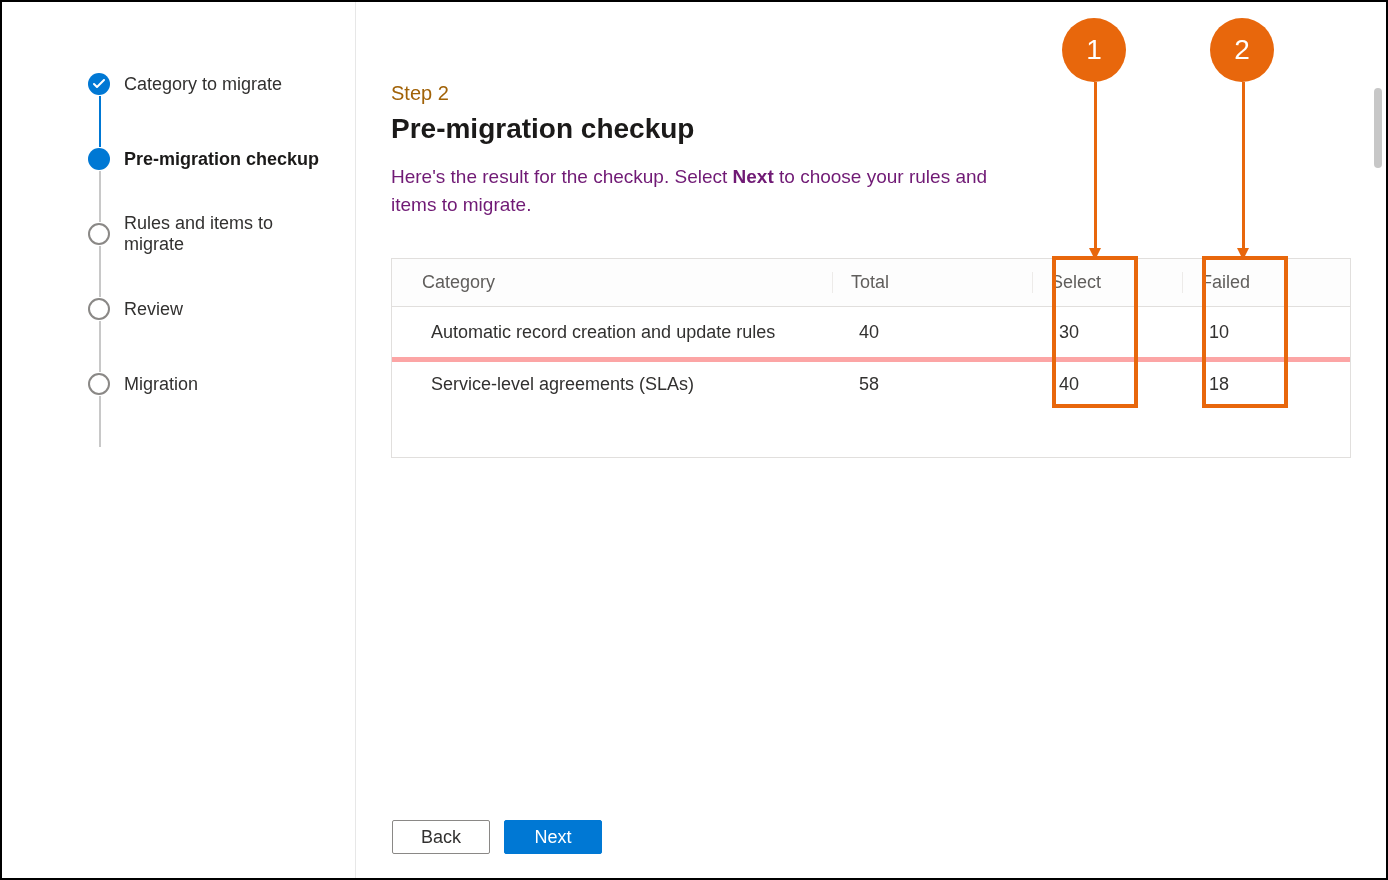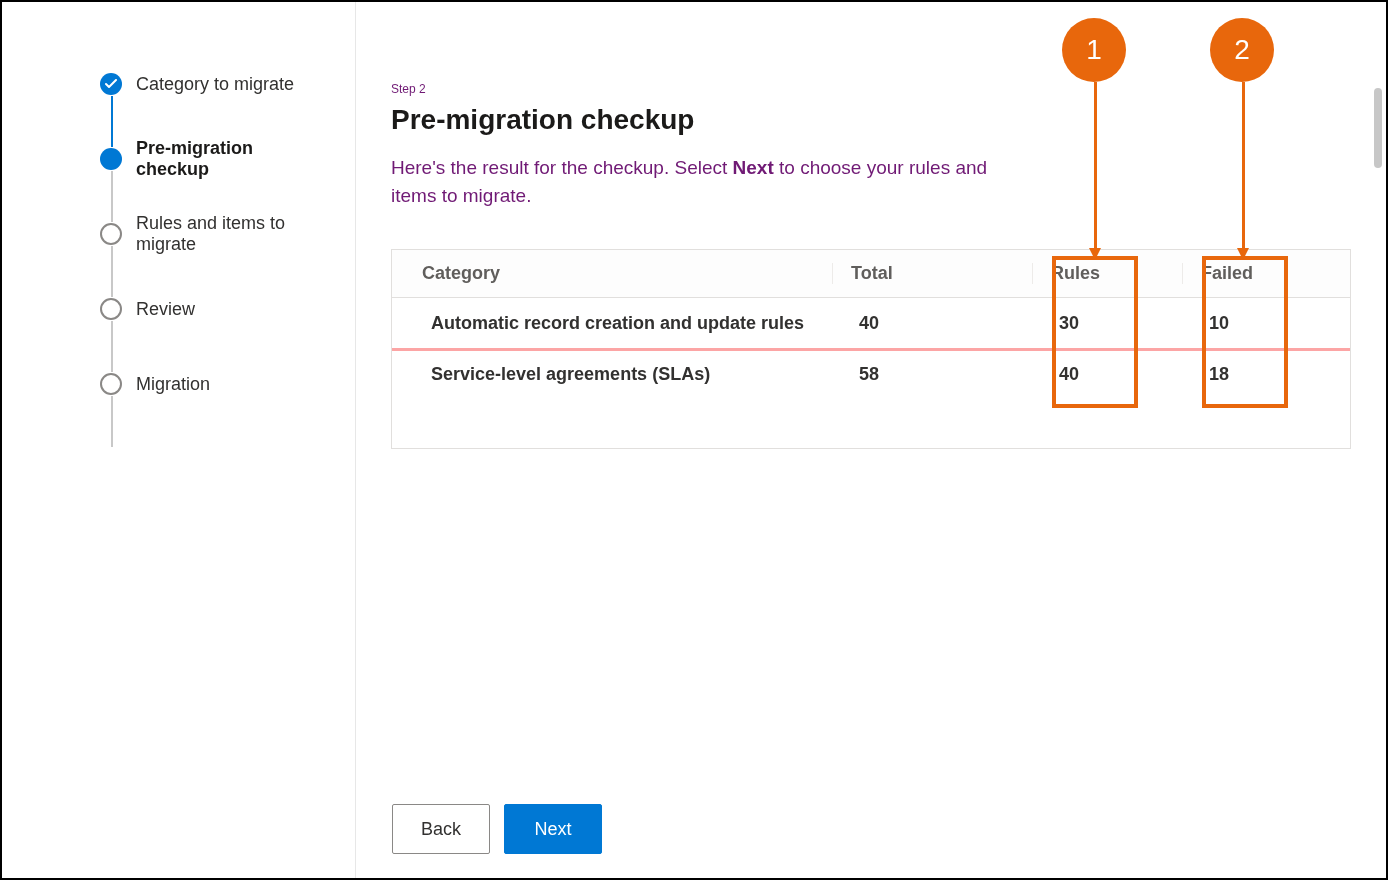--- a/index.html
+++ b/index.html
@@ -28,21 +28,20 @@
     padding: 0;
     position: relative;
   }
   .step {
     position: relative;
     display: flex;
     align-items: center;
     height: 24px;
     margin-bottom: 51px;
     cursor: pointer;
-    margin-left: 12px;
   }
   .step:last-child { margin-bottom: 0; }
   .step-connector {
     position: absolute;
     left: 11px;
     top: 24px;
     width: 2px;
     height: 51px;
     background: #c8c8c8;
   }
@@ -78,22 +77,22 @@
   }
   
   .main {
     flex: 1;
     padding: 80px 35px 30px 35px;
     position: relative;
     display: flex;
     flex-direction: column;
   }
   .step-number {
-    font-size: 12px;
-    color: #701a75;
+    font-size: 20px;
+    color: #a16207;
     margin-bottom: 8px;
   }
   .page-title {
     font-size: 28px;
     font-weight: 600;
     margin: 0 0 18px 0;
     color: #1b1a19;
   }
   .page-desc {
     font-size: 19px;
@@ -106,55 +105,54 @@
   
   .tbl {
     border: 1px solid #e1dfdd;
     background: #fff;
     width: 960px;
   }
   .tbl-header, .tbl-row {
     display: flex;
     align-items: center;
     font-size: 18px;
-    font-weight: bold;
   }
   .tbl-header {
     height: 48px;
     color: #605e5c;
     border-bottom: 1px solid #e1dfdd;
     background: #fdfdfd;
   }
   .tbl-row {
     height: 50px;
     border-top: 1px solid #eee;
     color: #323130;
     justify-content: center;
   }
   .tbl-row:first-of-type { border-top: none; }
-  .tbl-body .tbl-row + .tbl-row { border-top: 3px solid #fca5a5; }
+  .tbl-body .tbl-row + .tbl-row { border-top: 5px solid #fca5a5; }
   .col { padding: 0 18px; }
   .col-cat { flex: 0 0 440px; padding-left: 30px; }
   .col-total { flex: 0 0 200px; }
   .col-passed { flex: 0 0 150px; }
   .col-failed { flex: 0 0 150px; }
   .tbl-header .col { border-left: 1px solid #edebe9; }
   .tbl-header .col:first-child { border-left: none; }
   .tbl-body { padding-bottom: 50px; }
 
   
   .footer {
     position: absolute;
     left: 390px;
     bottom: 24px;
     display: flex;
     gap: 14px;
   }
   .btn {
-    height: 50px;
+    height: 34px;
     min-width: 98px;
     font-size: 18px;
     border-radius: 2px;
     cursor: pointer;
     display: inline-flex;
     align-items: center;
     justify-content: center;
     padding: 0 20px;
   }
   .btn-secondary {
@@ -268,21 +266,21 @@
       <div class="step-number">Step 2</div>
       <h1 class="page-title">Pre-migration checkup</h1>
       <p class="page-desc">
         <span>Here's the result for the checkup. Select </span><b>Next</b><span> to choose your rules and items to migrate.</span>
       </p>
 
       <div class="tbl">
         <div class="tbl-header">
           <div class="col col-cat">Category</div>
           <div class="col col-total">Total</div>
-          <div class="col col-passed">Rules</div>
+          <div class="col col-passed">Select</div>
           <div class="col col-failed">Failed</div>
         </div>
         <div class="tbl-body">
           <div class="tbl-row">
             <div class="col col-cat">Automatic record creation and update rules</div>
             <div class="col col-total">40</div>
             <div class="col col-passed">30</div>
             <div class="col col-failed">10</div>
           </div>
           <div class="tbl-row">

